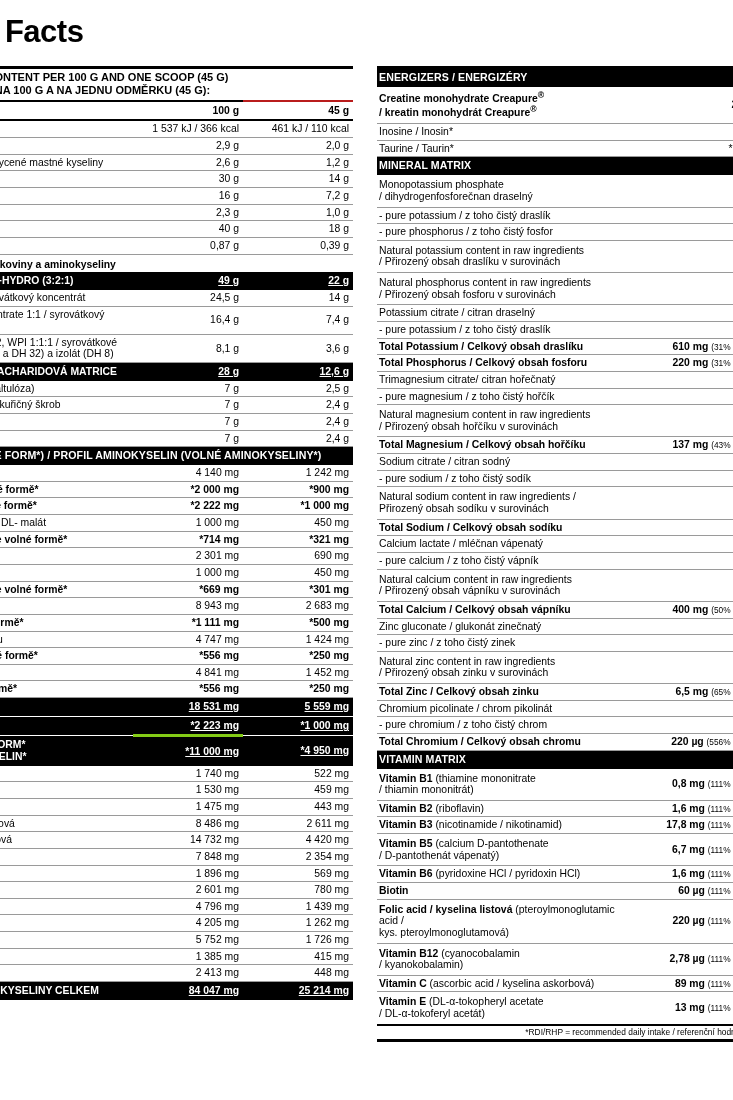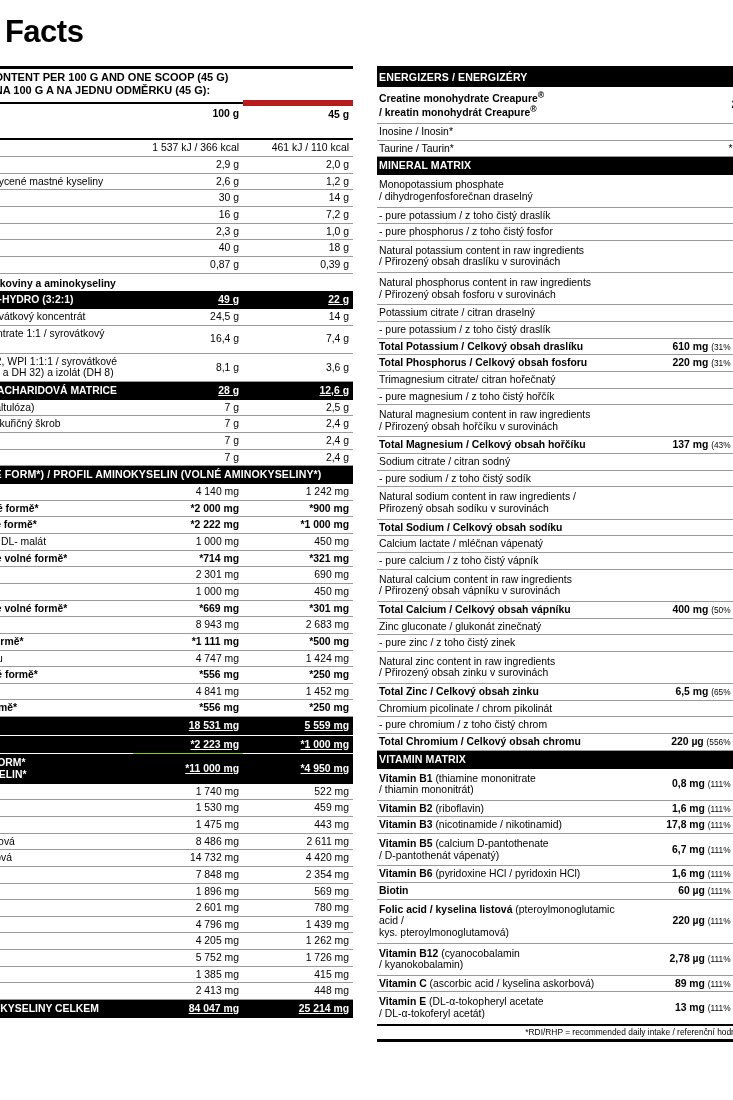--- a/index.html
+++ b/index.html
@@ -65,21 +65,21 @@
   #panel-left col.c-name { width: 283px; }
   #panel-left col.c-v1   { width: 110px; }
   #panel-left col.c-v2   { width: 110px; }
 
   
   #panel-right col.c-name { width: 243px; }
   #panel-right col.c-v1   { width: 157px; }
 
   .num { text-align: right; white-space: nowrap; }
   .b   { font-weight: 700; }
-  .hdr-row td { font-weight: 700; text-align: right; padding-top: 3px; padding-bottom: 18px; }
+  .hdr-row td { font-weight: 700; text-align: right; padding-top: 3px; padding-bottom: 3px; }
 
   
   tr.band td {
     background: #000;
     color: #fff;
     font-weight: 700;
     border-bottom: none;
     padding-top: 3px; padding-bottom: 3px;
   }
   tr.band td.num { color: #fff; text-decoration: underline; }
@@ -126,21 +126,21 @@
       <tbody>
         <tr class="noline">
           <td colspan="3" class="caption rule-top" style="border-bottom:none;">
             <span>ENERGY AND NUTRIENT CONTENT PER 100 G AND ONE SCOOP (45 G)</span><br>
             <span>/ OBSAH ENERGIE A ŽIVIN NA 100 G A NA JEDNU ODMĚRKU (45 G):</span>
           </td>
         </tr>
         <tr class="hdr-row">
           <td class="rule-thin-bottom" style="border-top:2px solid #000;"></td>
           <td class="num b rule-thin-bottom" style="border-top:2px solid #000;">100 g</td>
-          <td class="num b rule-thin-bottom" style="border-top:6px solid #b91c1c;">45 g</td>
+          <td class="num b rule-thin-bottom" style="border-top:2px solid #b91c1c;">45 g</td>
         </tr>
       </tbody>
       <tbody id="left-basic-rows">
           <tr>
             <td>Energy / Energetická hodnota</td>
             <td class="num">1 537 kJ / 366 kcal</td>
             <td class="num">461 kJ / 110 kcal</td>
           </tr>
           <tr>
             <td>Fat / Tuky</td>
@@ -320,21 +320,21 @@
         <tr class="band" style="border-top:1px solid #fff;">
           <td>TOTAL BCAA FREE FORM*</td>
           <td class="num">*2 223 mg</td>
           <td class="num">*1 000 mg</td>
         </tr>
         <tr class="band">
           <td style="border-top:1px solid #fff;">
             <span>TOTAL AMINO ACIDS FREE FORM*</span><br>
             <span>/ CELKEM VOLNÉ AMINOKYSELIN*</span>
           </td>
-          <td class="num" style="border-top:1px solid #84cc16;">*11 000 mg</td>
+          <td class="num" style="border-top:3px solid #84cc16;">*11 000 mg</td>
           <td class="num" style="border-top:1px solid #fff;">*4 950 mg</td>
         </tr>
       </tbody>
       <tbody id="left-other-amino-rows">
           <tr>
             <td>L-alanine / L-alanin</td>
             <td class="num">1 740 mg</td>
             <td class="num">522 mg</td>
           </tr>
           <tr>

